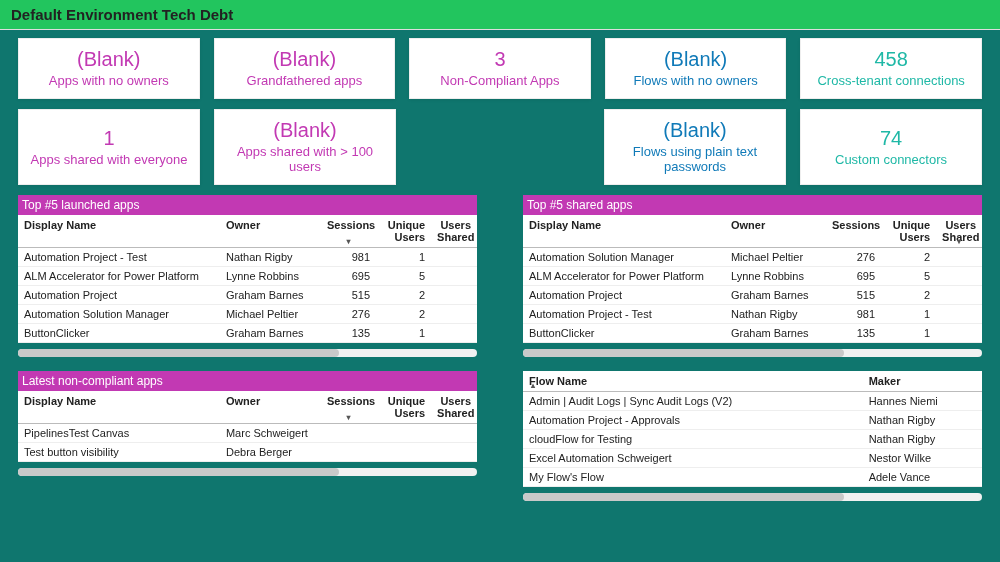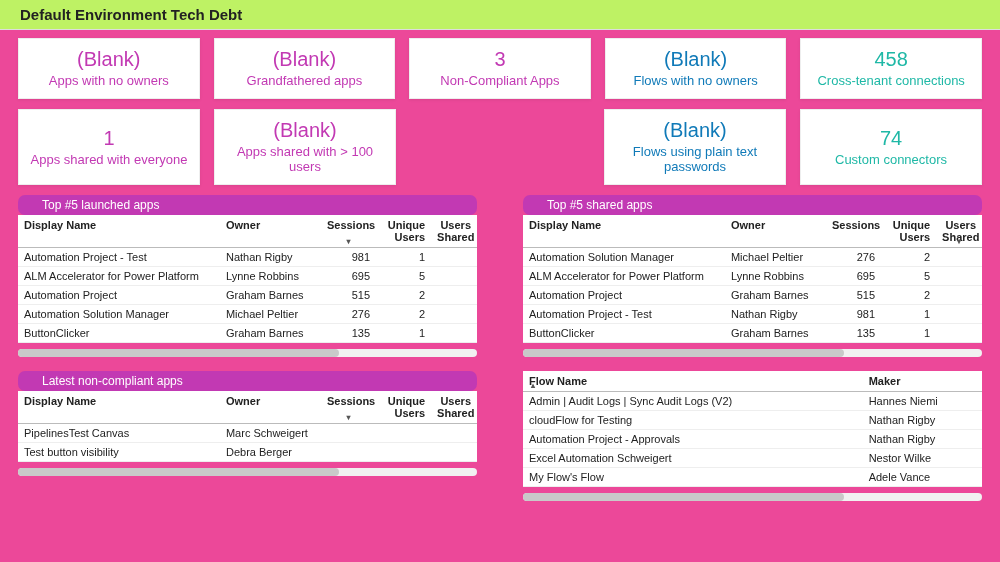--- a/index.html
+++ b/index.html
@@ -6,31 +6,31 @@
   body {
     font-family: "Segoe UI", Arial, sans-serif;
     background: #f3f3f3;
     width: 1000px;
     height: 562px;
     overflow: hidden;
     font-size: 12px;
     color: #222;
   }
   .page-header {
-    padding: 6px 20px;
+    padding: 6px 11px;
     border-bottom: 1px solid #ddd;
-    background: #bef264;
+    background: #22c55e;
   }
   .page-header h1 {
     font-size: 15px;
     font-weight: 700;
   }
   .content {
     padding: 8px 18px 0 18px;
-    background: #ec4899;
+    background: #0f766e;
     height: calc(100% - 30px);
     overflow: hidden;
   }
   .card-row {
     display: flex;
     gap: 14px;
     margin-bottom: 10px;
   }
   .card {
     flex: 1;
@@ -69,23 +69,22 @@
   }
   .panel {
     flex: 1;
     display: flex;
     flex-direction: column;
     min-width: 0;
   }
   .panel-header {
     color: #fff;
     font-size: 12px;
-    padding: 3px 24px;
+    padding: 3px 4px;
     font-weight: 400;
-    border-radius: 7px;
   }
   .hdr-magenta { background: #c239b3; }
   .hdr-blue    { background: #1583d6; }
 
   table {
     width: 100%;
     border-collapse: collapse;
     background: #fff;
     table-layout: fixed;
   }
@@ -364,25 +363,25 @@
               <th>Flow Name<div class="sort-ind left">▴</div></th>
               <th>Maker</th>
             </tr>
           </thead>
           <tbody>
             <tr>
               <td>Admin | Audit Logs | Sync Audit Logs (V2)</td>
               <td>Hannes Niemi</td>
             </tr>
             <tr>
+              <td>Automation Project - Approvals</td>
+              <td>Nathan Rigby</td>
+            </tr>
+            <tr>
               <td>cloudFlow for Testing</td>
-              <td>Nathan Rigby</td>
-            </tr>
-            <tr>
-              <td>Automation Project - Approvals</td>
               <td>Nathan Rigby</td>
             </tr>
             <tr>
               <td>Excel Automation Schweigert</td>
               <td>Nestor Wilke</td>
             </tr>
             <tr>
               <td>My Flow's Flow</td>
               <td>Adele Vance</td>
             </tr>

